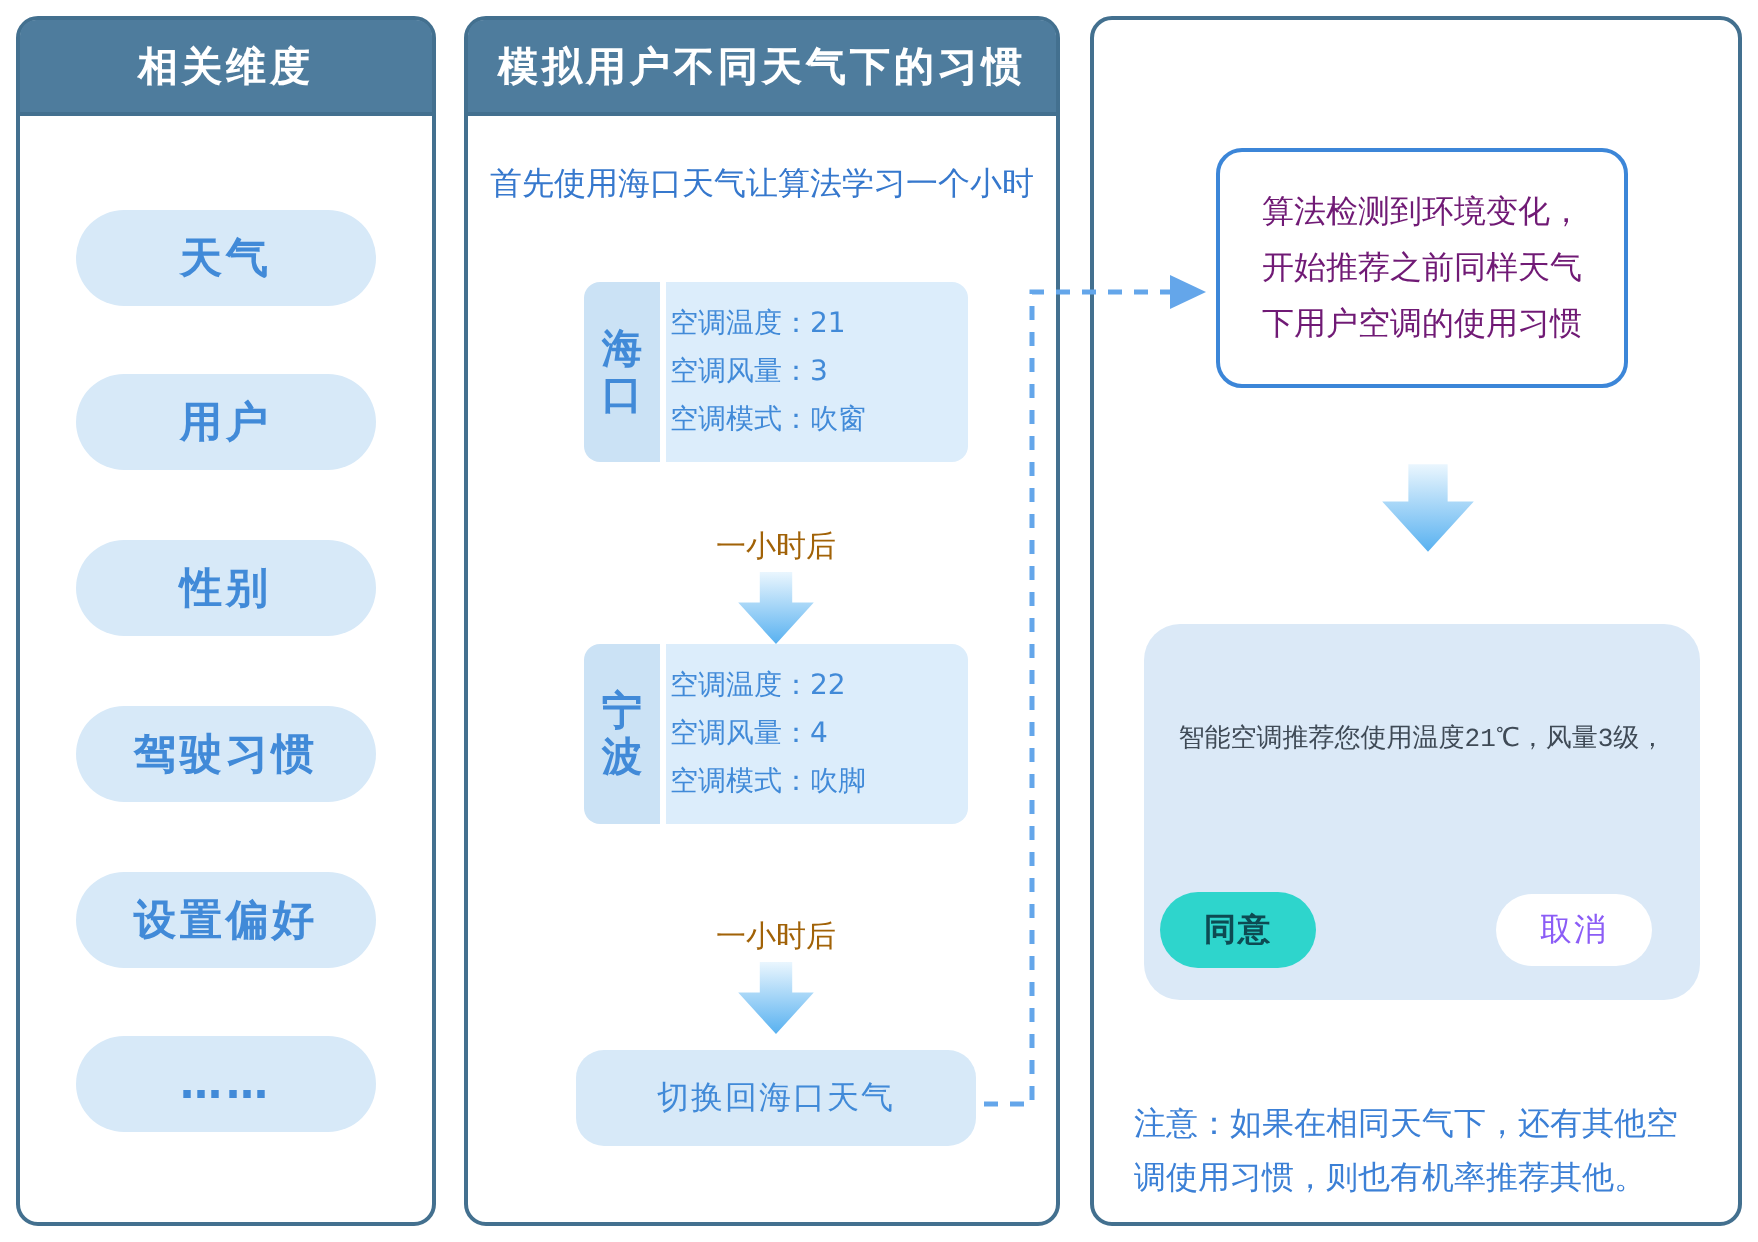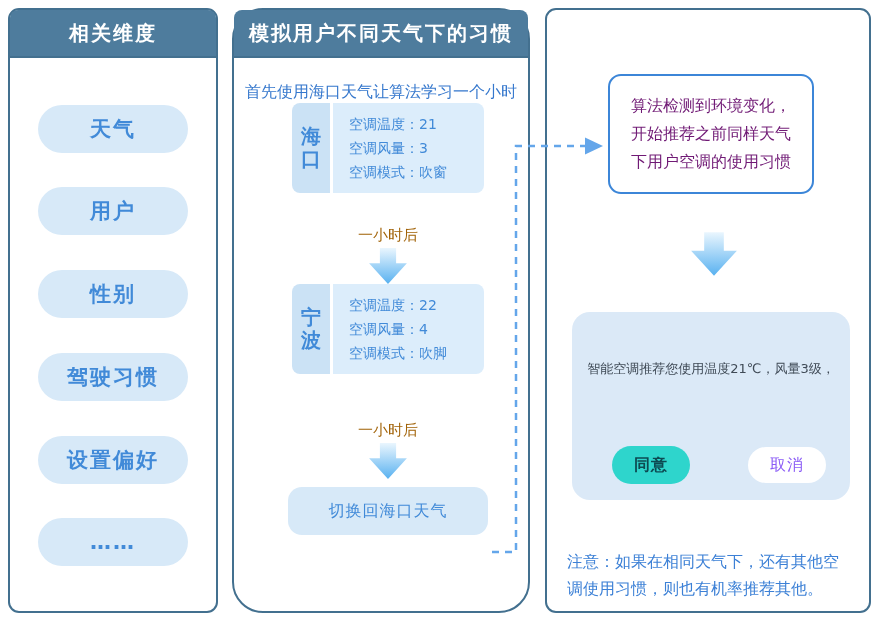--- a/index.html
+++ b/index.html
@@ -9,21 +9,21 @@
   .canvas {
     position:relative; width:879px; height:621px; background:#ffffff; overflow:hidden;
   }
 
   
   .panel {
     position:absolute; background:#ffffff;
     border:2px solid #43708f; border-radius:11px;
   }
   .left-panel   { left:8px;   top:8px; width:210px; height:605px; }
-  .middle-panel { left:232px; top:8px; width:298px; height:605px;border-radius:31px; }
+  .middle-panel { left:232px; top:8px; width:298px; height:605px; }
   .right-panel  { left:545px; top:8px; width:326px; height:605px; }
 
   .panel-header {
     height:48px; background:#4e7c9d; border-radius:8px 8px 0 0;
     display:flex; align-items:center; justify-content:center;
     color:#ffffff; font-weight:bold; font-size:20px; letter-spacing:2px;
     border-bottom:2px solid #43708f;
   }
 
   
@@ -36,33 +36,33 @@
     width:150px; height:48px; border-radius:26px; background:#d7e9f8;
     color:#418ad8; font-size:21px; font-weight:600; letter-spacing:2px;
     display:flex; align-items:center; justify-content:center;
   }
 
   
   .m-body { display:flex; flex-direction:column; align-items:center; }
   .intro { margin-top:24px; color:#3678cd; font-size:16px; text-align:center; }
   .shift { position:relative; left:7px; }
 
-  .city-box { width:192px; height:90px; display:flex; }
+  .city-box { margin-top:38px; width:192px; height:90px; display:flex; }
   .city-box.second { margin-top:0; }
   .city-cell {
     width:38px; background:#cbe2f5; border-radius:8px 0 0 8px;
     display:flex; align-items:center; justify-content:center;
     color:#418ad8; font-weight:bold;
   }
   .city-cell span { display:block; width:22px; word-break:break-all; text-align:center;
     font-size:20px; line-height:23px; }
   .city-detail {
     flex:1; margin-left:3px; background:#dcedfb; border-radius:0 8px 8px 0;
     display:flex; flex-direction:column; justify-content:center;
-    padding-left:16px; color:#418ad8; font-size:14px; line-height:24px;
+    padding-left:2px; color:#418ad8; font-size:14px; line-height:24px;
   }
 
   .interval { margin-top:32px; color:#a16207; font-size:15px; line-height:21px; text-align:center; }
   .interval.second { margin-top:46px; }
   .big-arrow { display:block; margin-top:2px; }
 
   .switch-pill {
     margin-top:8px; width:200px; height:48px; border-radius:14px; background:#d7e9f8;
     color:#418ad8; font-size:16px; letter-spacing:1px;
     display:flex; align-items:center; justify-content:center;
@@ -74,24 +74,24 @@
     background:#ffffff; border:2px solid #3c86d8; border-radius:13px;
     display:flex; flex-direction:column; justify-content:center; align-items:center;
     color:#701a75; font-size:16px; line-height:28px; text-align:center;
   }
   .right-arrow-wrap { position:absolute; left:143px; top:216px; }
 
   .rec-box {
     position:absolute; left:25px; top:302px; width:278px; height:188px;
     background:#dbe9f7; border-radius:18px;
   }
-  .rec-line1 { padding-top:48px; text-align:center; color:#3f4a56; font-size:13px; }
+  .rec-line1 { padding-top:48px; text-align:center; color:#3f4a56; font-size:13px;font-family:Liberation Mono, monospace; }
   .rec-line2 { margin-top:28px; text-align:center; color:#3f4a56; font-size:13px; }
   .btn-row {
-    position:absolute; left:40px; right:24px; bottom:16px;
+    position:absolute; left:8px; right:24px; bottom:16px;
     display:flex; justify-content:space-between; align-items:center;
   }
   .agree-btn {
     width:78px; height:38px; border:none; border-radius:20px; background:#2ed5cc;
     color:#0d4a52; font-size:16px; font-weight:bold; cursor:pointer;
     font-family:inherit; letter-spacing:1px;
   }
   .cancel-btn {
     width:78px; height:36px; border:none; border-radius:19px; background:#ffffff;
     color:#8b5cf6; font-size:16px; cursor:pointer; font-family:inherit; letter-spacing:1px;

